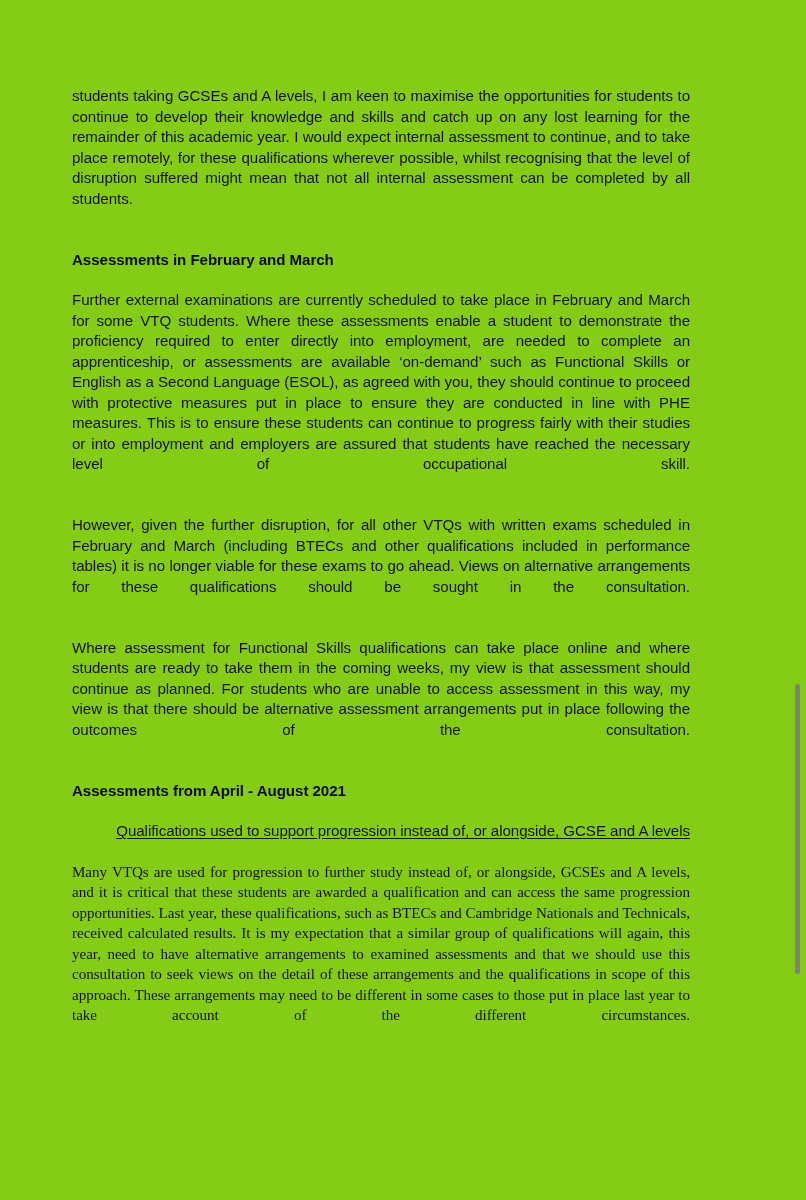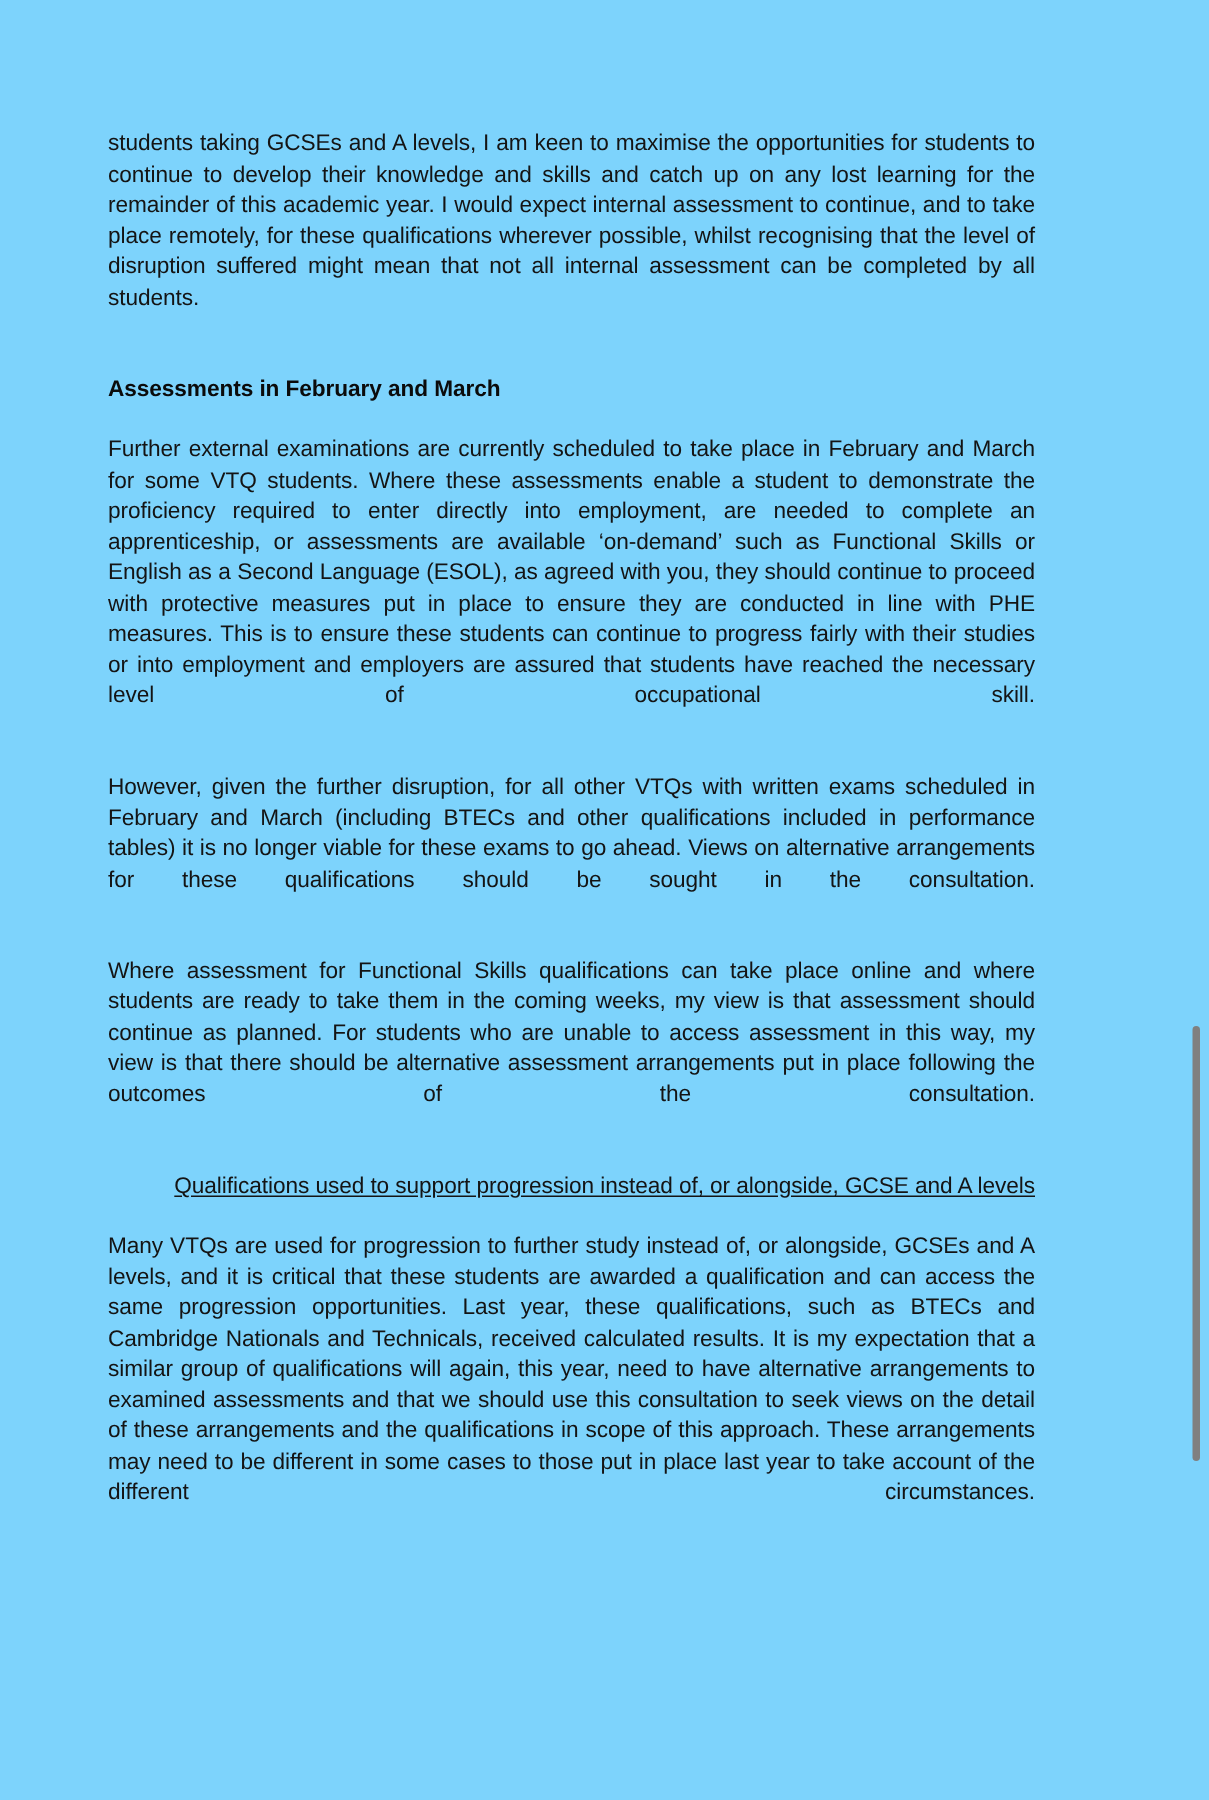--- a/index.html
+++ b/index.html
@@ -18,21 +18,21 @@
     -webkit-font-smoothing: antialiased;
   }
 
   
   .page-sheet {
     position: absolute;
     top: 0;
     left: 0;
     width: 806px;
     height: 1200px;
-    background: #7dd3fc;
+    background: #84cc16;
   }
 
   
   .doc-body {
     position: absolute;
     left: 72px;
     top: 86px;
     width: 618px;
   }
 
@@ -40,20 +40,21 @@
     margin: 0 0 20px 0;
     font-size: 15.1px;
     line-height: 20.5px;
     text-align: justify;
     text-justify: inter-word;
     letter-spacing: -0.05px;
     color: #141414;
   }
   .para:last-child {
     margin-bottom: 0;
+    font-family: Liberation Serif, serif;
   }
   
   .para::after {
     content: "";
     display: inline-block;
     width: 100%;
   }
 
   .heading {
     margin: 16px 0 20px 0;
@@ -111,20 +112,21 @@
     <p class="para">students taking GCSEs and A levels, I am keen to maximise the opportunities for students to continue to develop their knowledge and skills and catch up on any lost learning for the remainder of this academic year. I would expect internal assessment to continue, and to take place remotely, for these qualifications wherever possible, whilst recognising that the level of disruption suffered might mean that not all internal assessment can be completed by all students.</p>
 
     <h2 class="heading">Assessments in February and March</h2>
 
     <p class="para">Further external examinations are currently scheduled to take place in February and March for some VTQ students. Where these assessments enable a student to demonstrate the proficiency required to enter directly into employment, are needed to complete an apprenticeship, or assessments are available ‘on-demand’ such as Functional Skills or English as a Second Language (ESOL), as agreed with you, they should continue to proceed with protective measures put in place to ensure they are conducted in line with PHE measures. This is to ensure these students can continue to progress fairly with their studies or into employment and employers are assured that students have reached the necessary level of occupational skill.</p>
 
     <p class="para">However, given the further disruption, for all other VTQs with written exams scheduled in February and March (including BTECs and other qualifications included in performance tables) it is no longer viable for these exams to go ahead. Views on alternative arrangements for these qualifications should be sought in the consultation.</p>
 
     <p class="para">Where assessment for Functional Skills qualifications can take place online and where students are ready to take them in the coming weeks, my view is that assessment should continue as planned. For students who are unable to access assessment in this way, my view is that there should be alternative assessment arrangements put in place following the outcomes of the consultation.</p>
 
+    <h2 class="heading spaced-above">Assessments from April - August 2021</h2>
 
     <p class="subheading">Qualifications used to support progression instead of, or alongside, GCSE and A levels</p>
 
     <p class="para">Many VTQs are used for progression to further study instead of, or alongside, GCSEs and A levels, and it is critical that these students are awarded a qualification and can access the same progression opportunities. Last year, these qualifications, such as BTECs and Cambridge Nationals and Technicals, received calculated results. It is my expectation that a similar group of qualifications will again, this year, need to have alternative arrangements to examined assessments and that we should use this consultation to seek views on the detail of these arrangements and the qualifications in scope of this approach. These arrangements may need to be different in some cases to those put in place last year to take account of the different circumstances.</p>
 
   </div>
 
   <div class="scrollbar-track">
     <div class="scrollbar-thumb"></div>
   </div>

